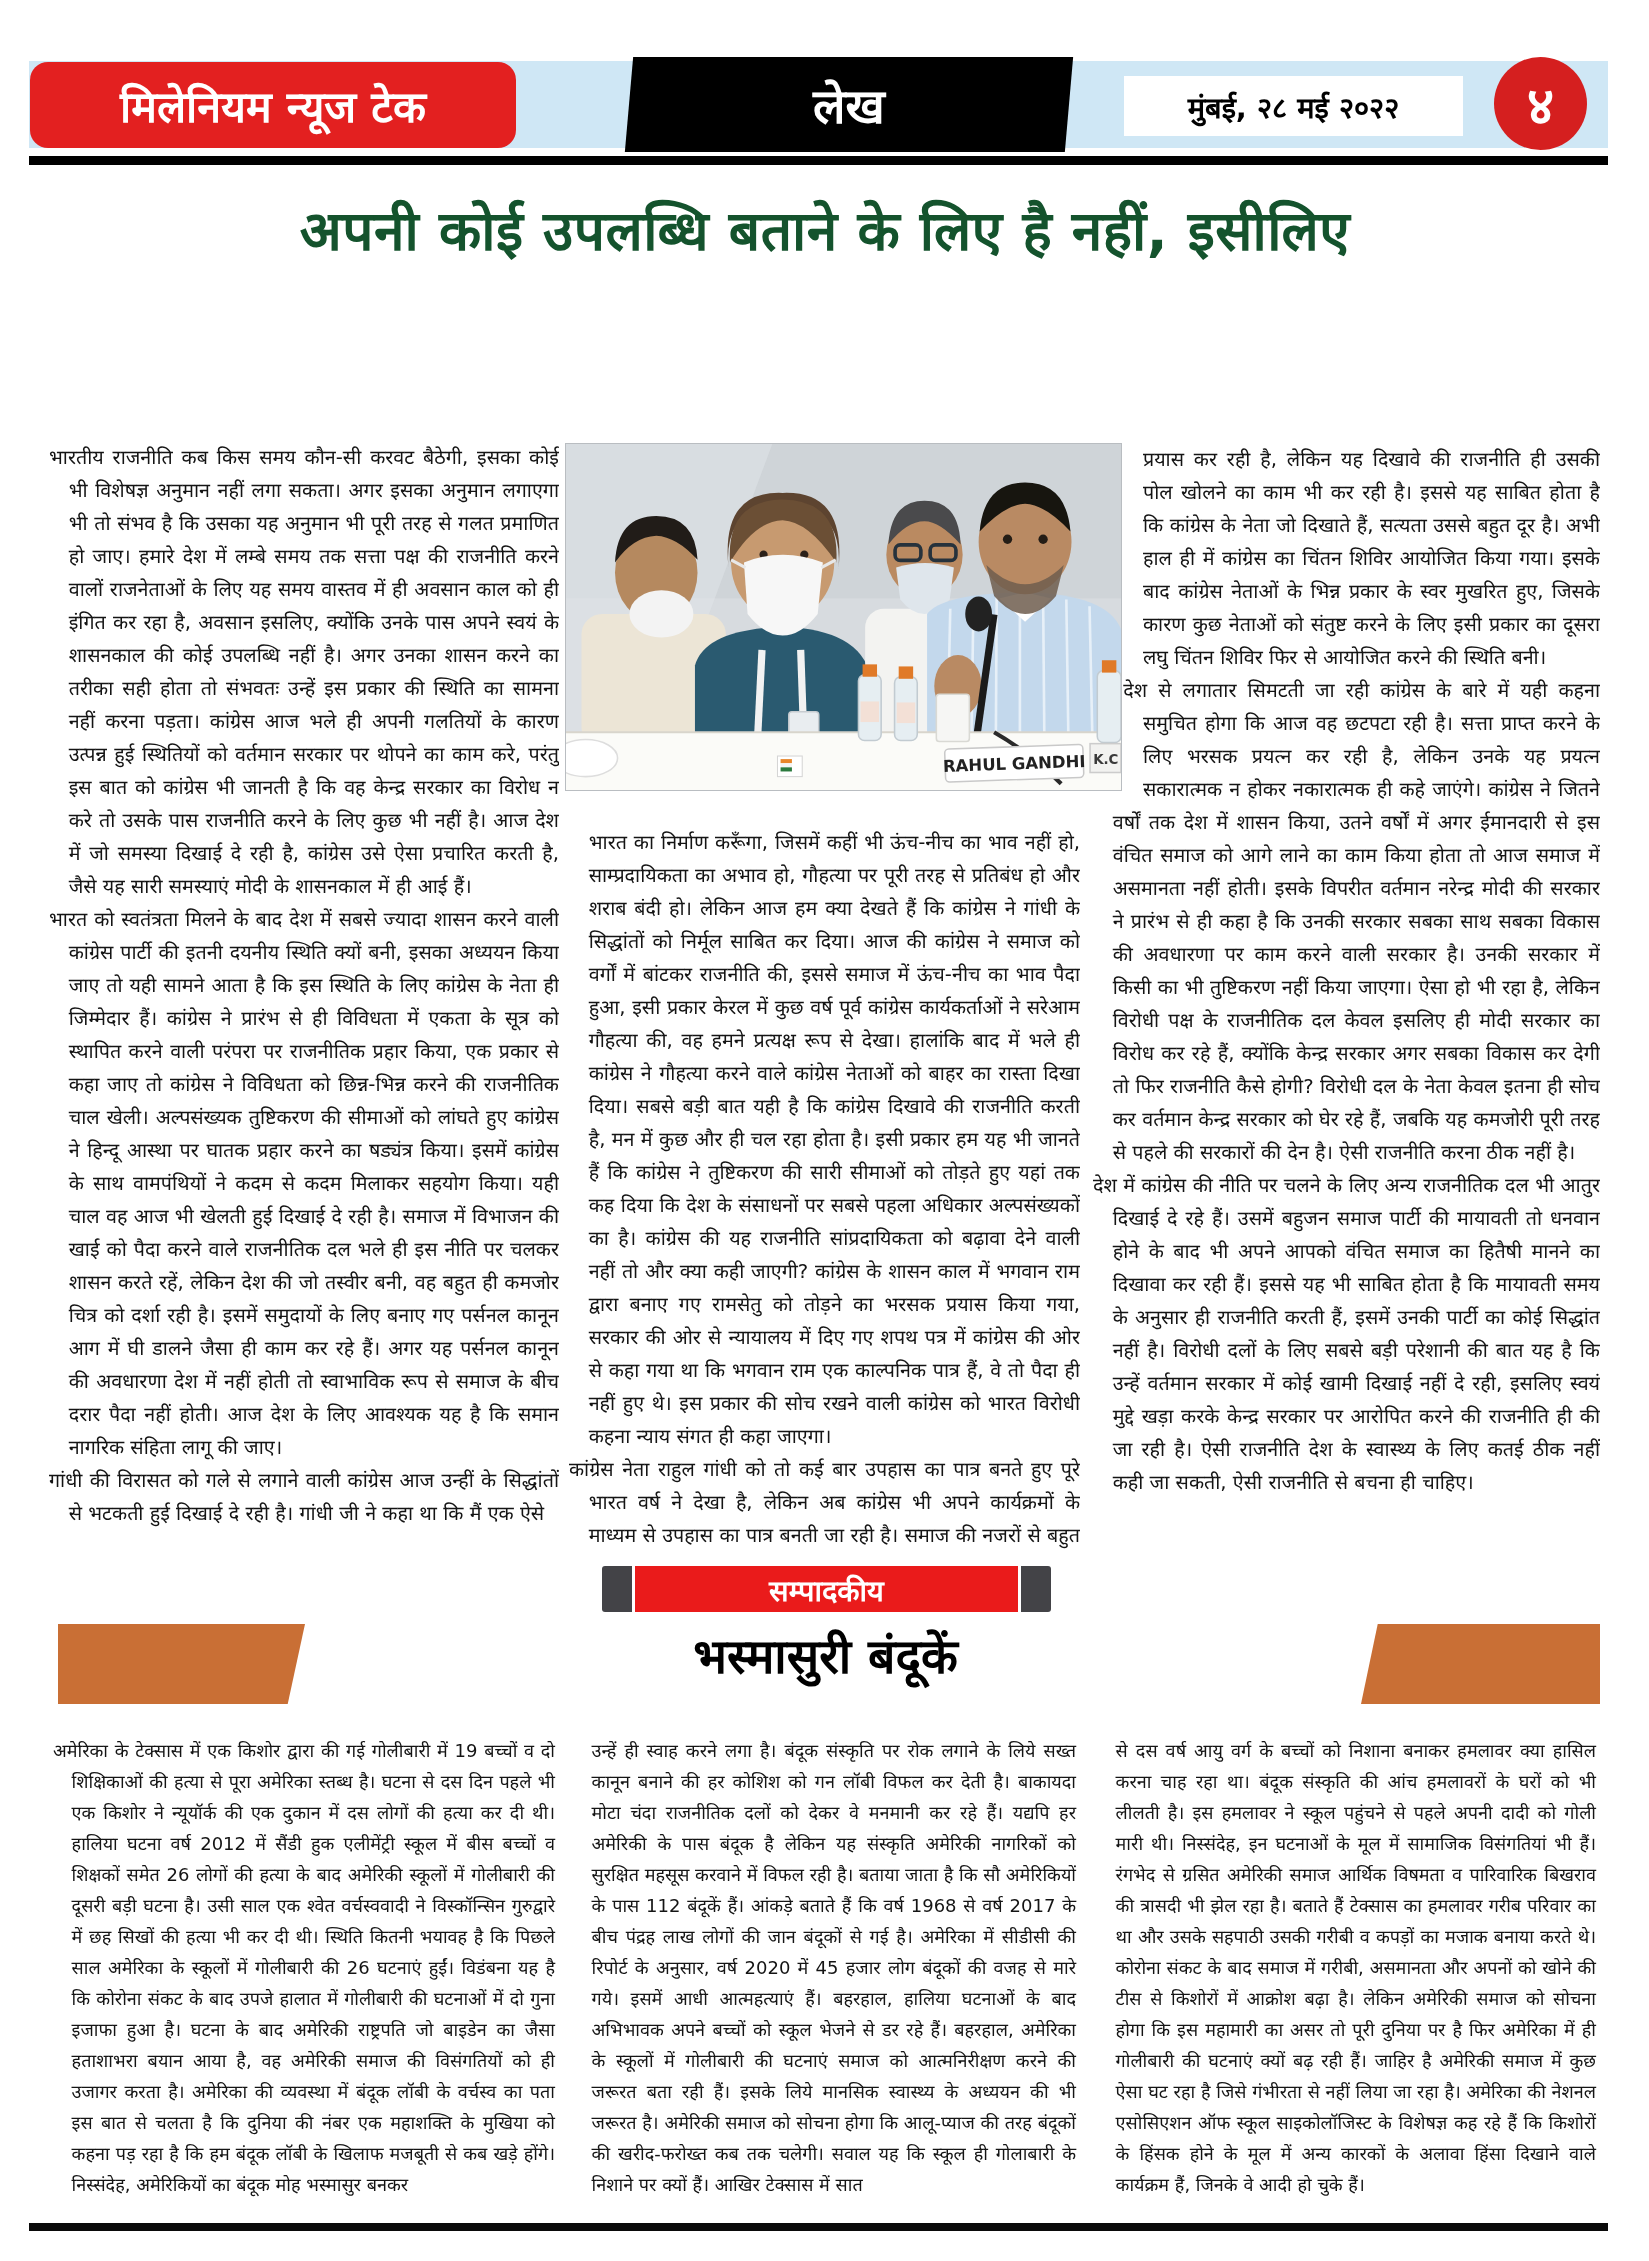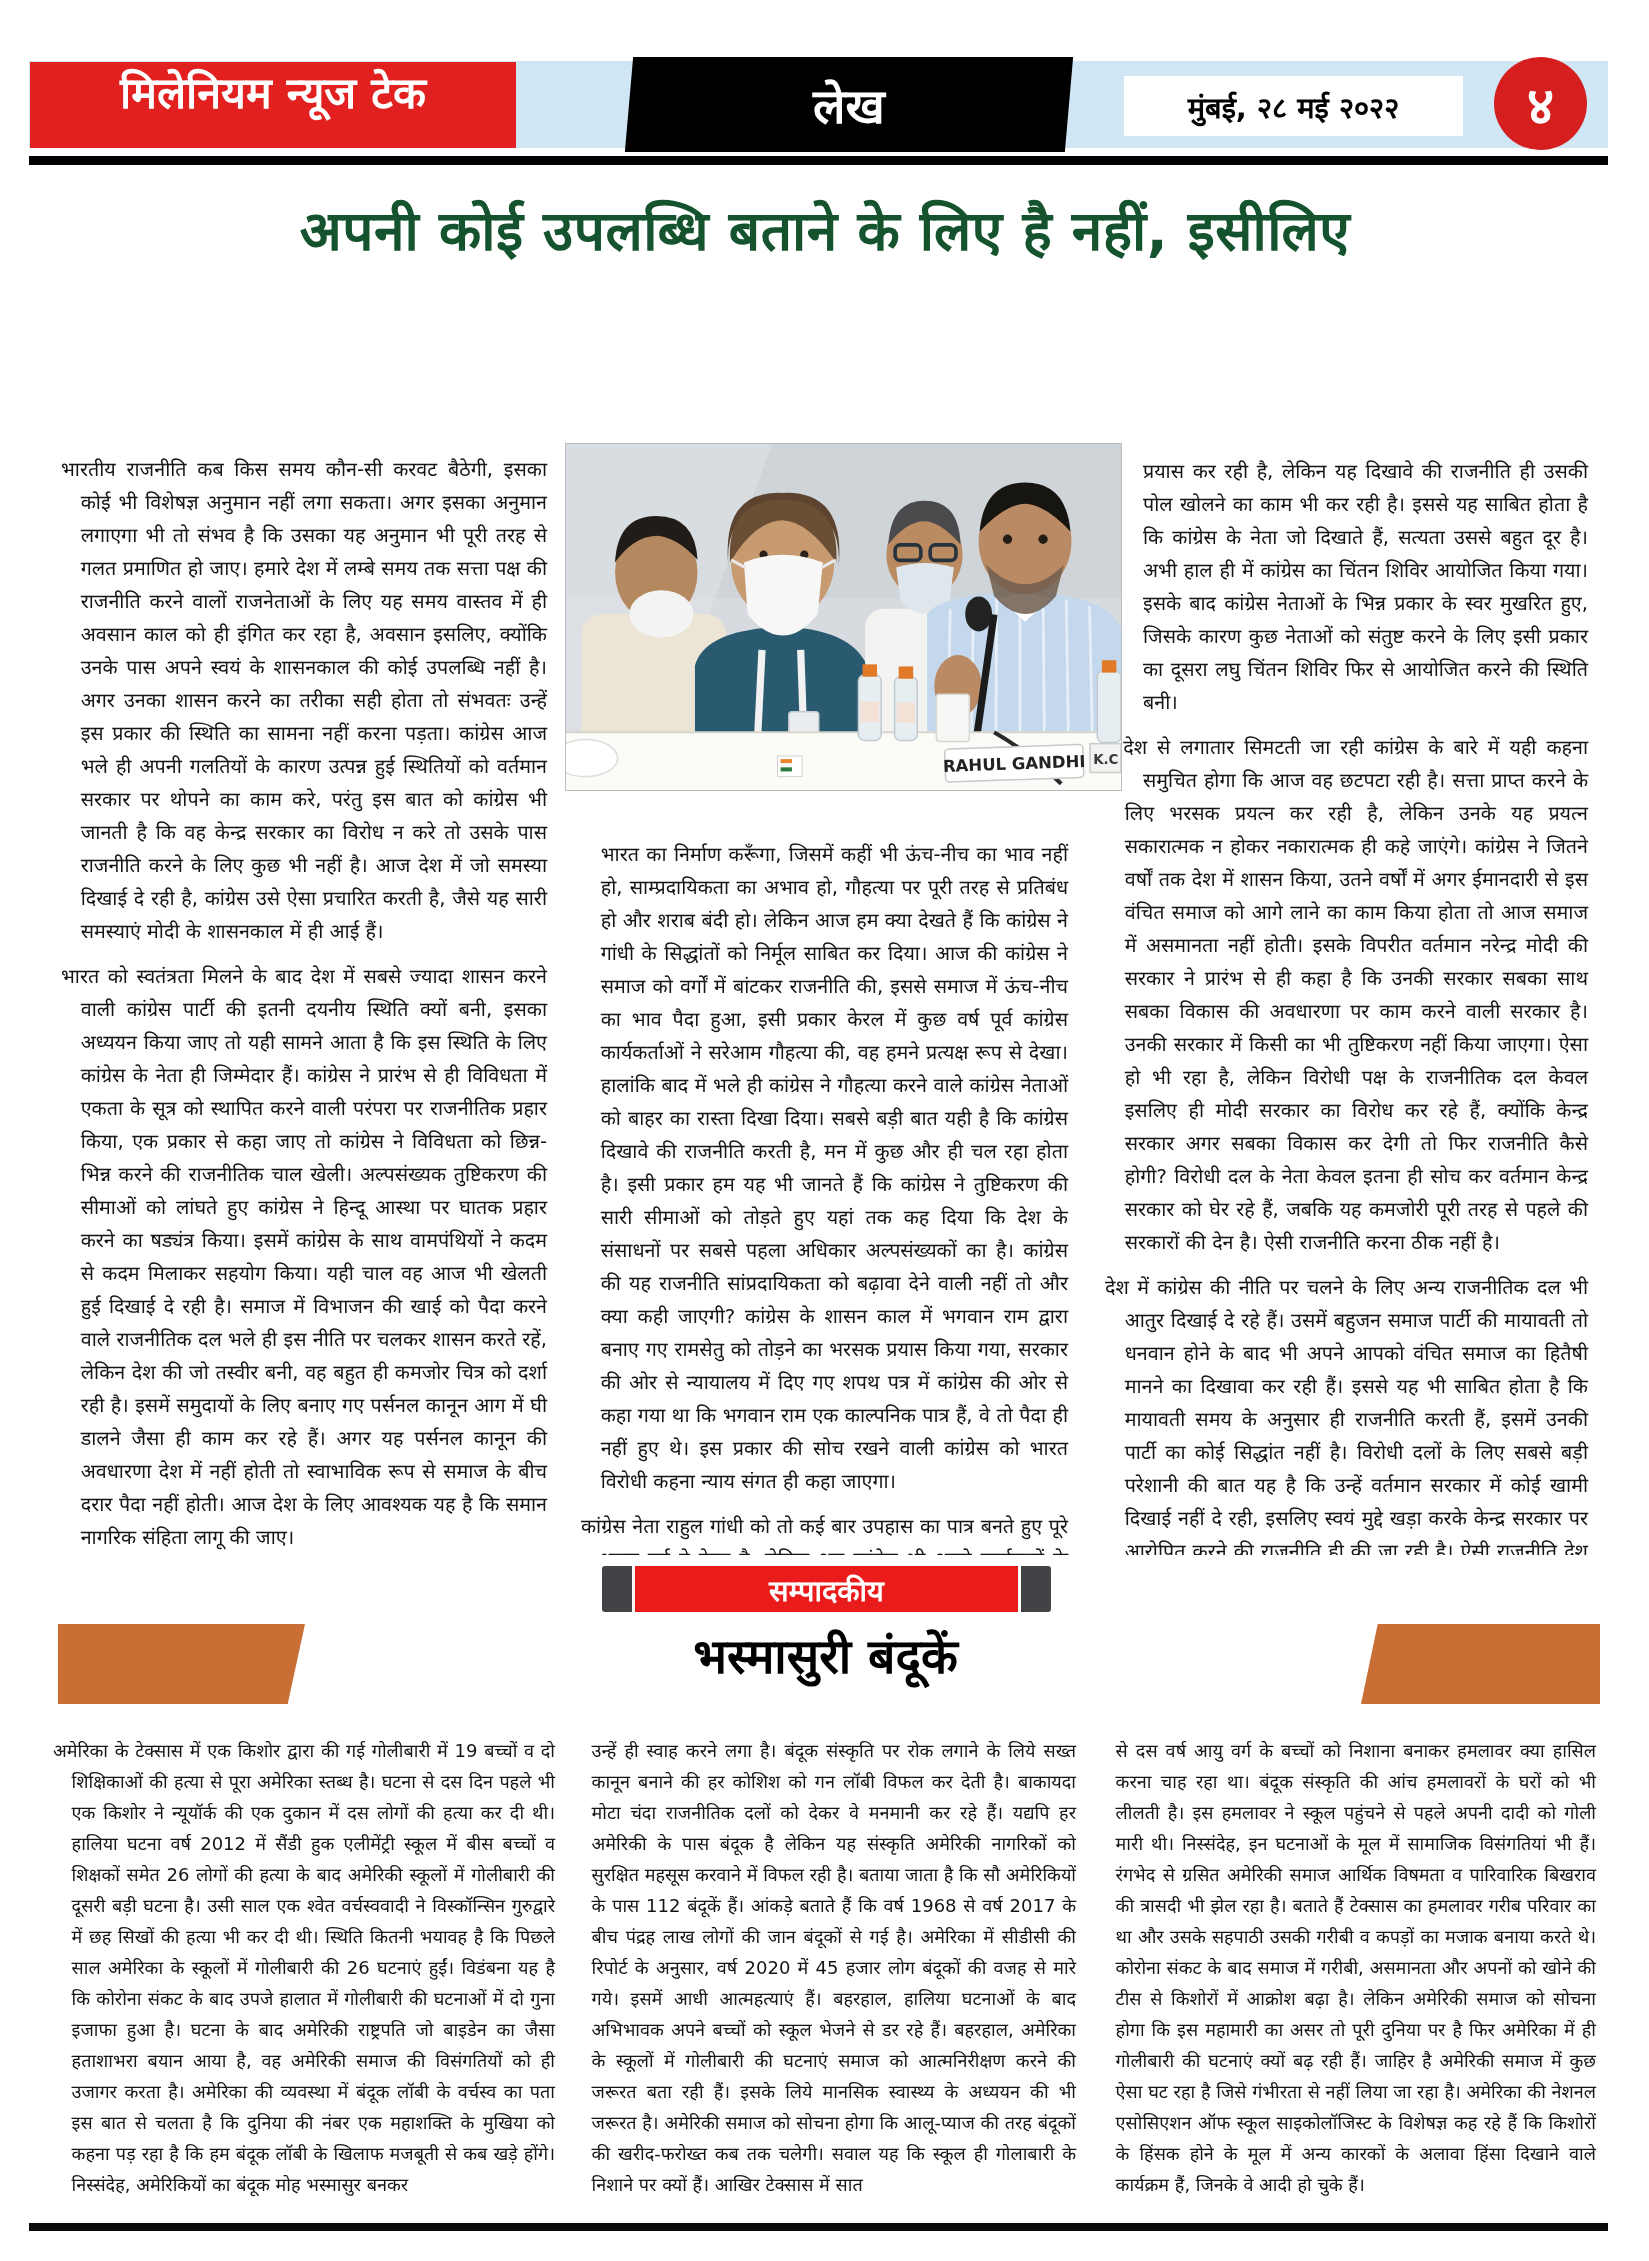--- a/index.html
+++ b/index.html
@@ -1,38 +1,38 @@
 <!DOCTYPE html>
 <html style="font-size:8.3px"><head>
 <meta charset="utf-8">
 <style>
   html,body{margin:0;padding:0;background:#ffffff;}
   .page{position:relative;width:1650px;height:2261px;background:#ffffff;overflow:hidden;
         font-family:"DejaVu Sans","Liberation Sans",sans-serif;color:#111;}
   
   .band{position:absolute;left:28.5px;top:61px;width:1579px;height:87px;background:#cfe7f5;}
   .brand-box{position:absolute;left:30px;top:62px;width:486px;height:86px;background:#e32020;
-             display:flex;align-items:flex-start;justify-content:center;}
+             display:flex;align-items:center;justify-content:center;border-radius:18px;}
   .brand-box span{color:#fff;font-size:43px;font-weight:bold;white-space:nowrap;}
   .section-box{position:absolute;left:629px;top:57px;width:440px;height:95px;background:#000;
                transform:skewX(-5deg);display:flex;align-items:center;justify-content:center;}
   .section-box span{color:#fff;font-size:48px;font-weight:bold;transform:skewX(5deg);}
   .date-box{position:absolute;left:1124px;top:76px;width:339px;height:60px;background:#fff;
             display:flex;align-items:center;justify-content:center;}
   .date-box span{font-size:29px;font-weight:bold;color:#000;white-space:nowrap;}
   .page-circle{position:absolute;left:1494px;top:57px;width:93px;height:93px;border-radius:50%;
                background:#d51f1f;display:flex;align-items:center;justify-content:center;}
   .page-circle span{color:#fff;font-size:52px;font-weight:bold;}
   .rule-top{position:absolute;left:28.5px;top:156px;width:1579px;height:9.3px;background:#000;}
   .rule-bottom{position:absolute;left:28.5px;top:2223px;width:1579px;height:8.3px;background:#0a0a0a;}
   
   .headline{position:absolute;left:41px;top:176px;width:1568px;text-align:center;
             font-weight:800;color:#14532d;font-size:55px;line-height:110px;letter-spacing:0.5px;}
   
-  .art p{margin:12px;font-size:19.7px;line-height:33px;text-align:justify;color:#141414;
+  .art p{margin:0;font-size:19.7px;line-height:33px;text-align:justify;color:#141414;
          padding-left:19.7px;text-indent:-19.7px;}
   .art p.cont{text-indent:0;}
   .a-col1{position:absolute;left:49px;top:441px;width:510px;height:1112px;overflow:hidden;}
   .a-col2{position:absolute;left:569px;top:826px;width:511px;height:729px;overflow:hidden;}
   .a-col3{position:absolute;left:1093px;top:443px;width:507px;height:1112px;overflow:hidden;}
   .a-col3::before{content:"";float:left;width:50px;height:354px;}
   
   .photo{position:absolute;left:565px;top:443px;width:557px;height:348px;border:0.5px solid #b9bdc1;
          box-sizing:border-box;background:#d7dbdf;}
   .photo svg{display:block;width:100%;height:100%;}

